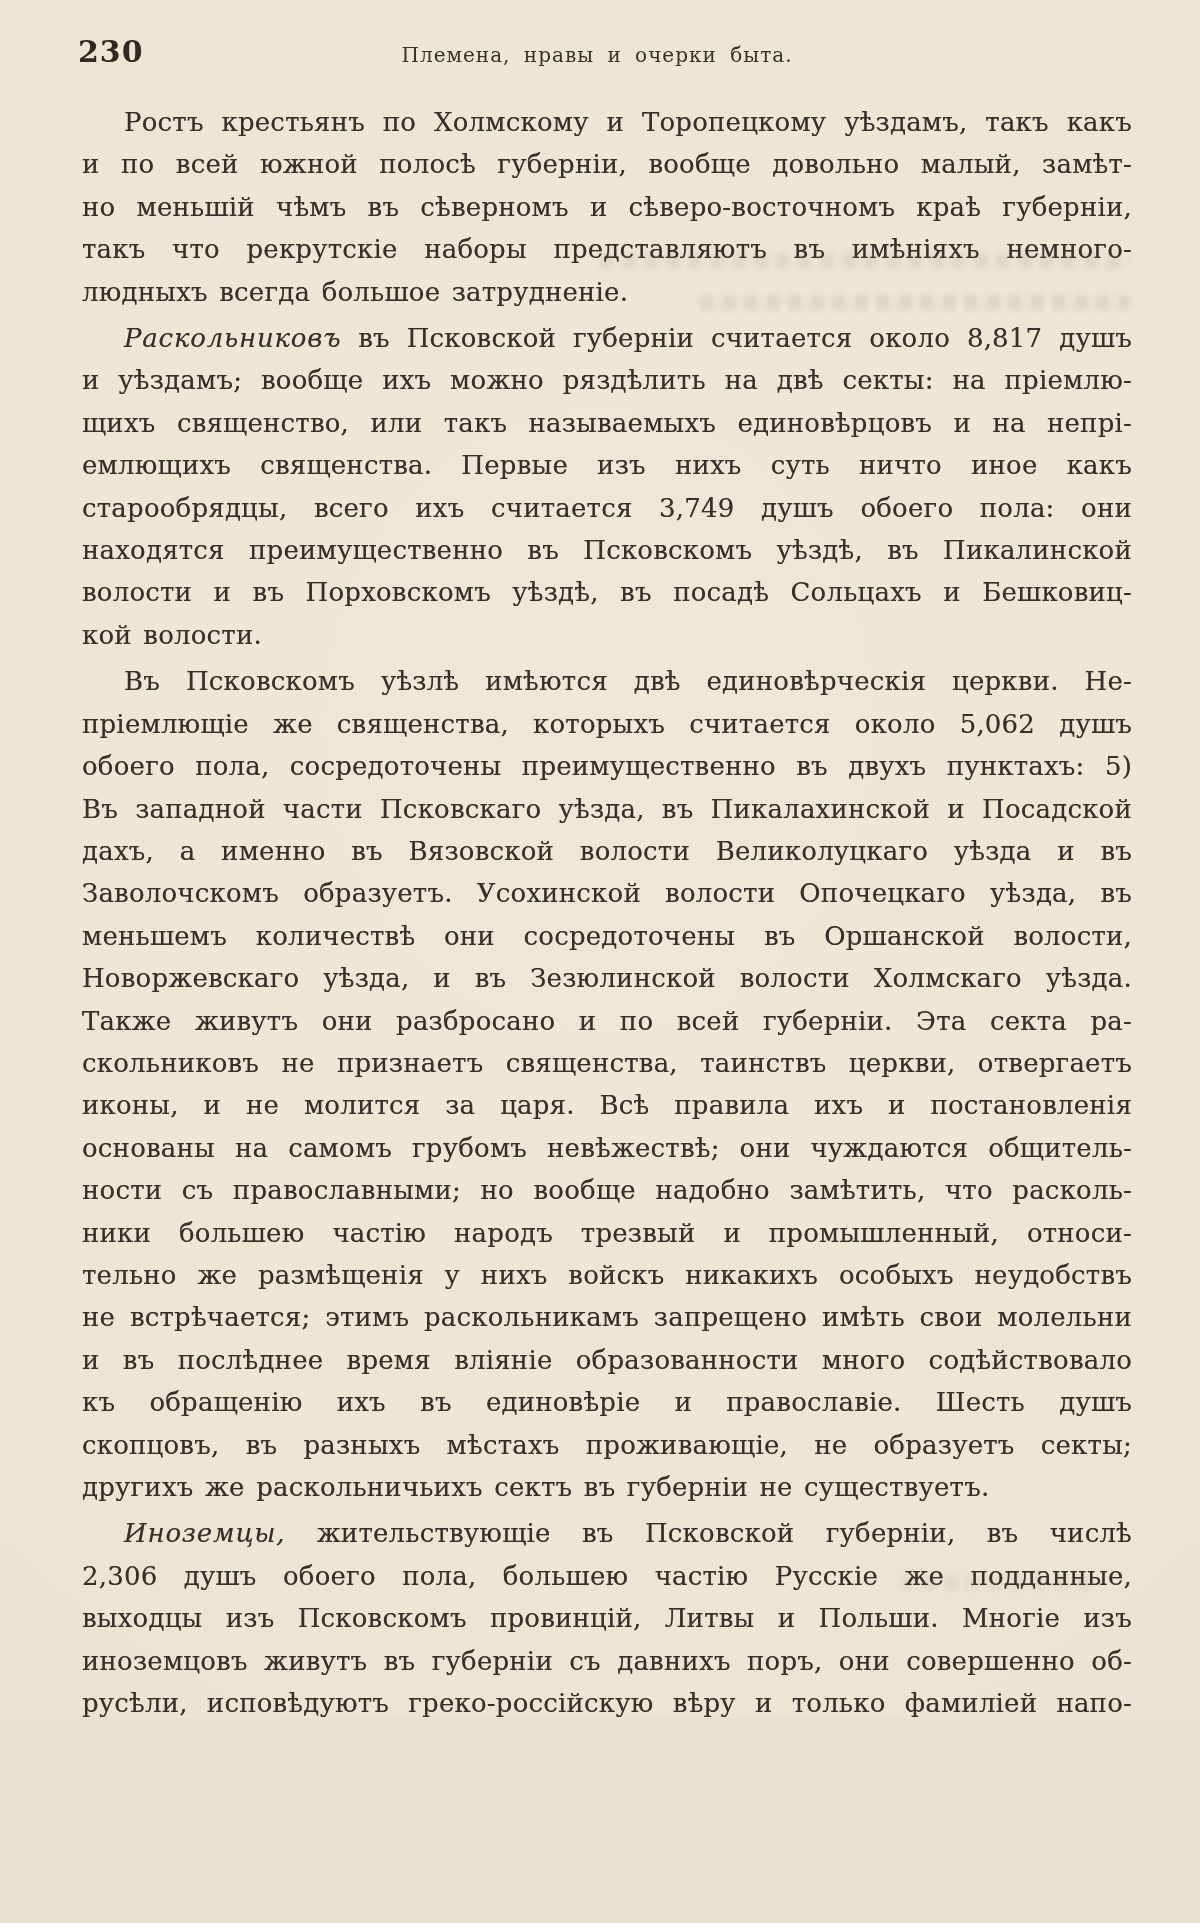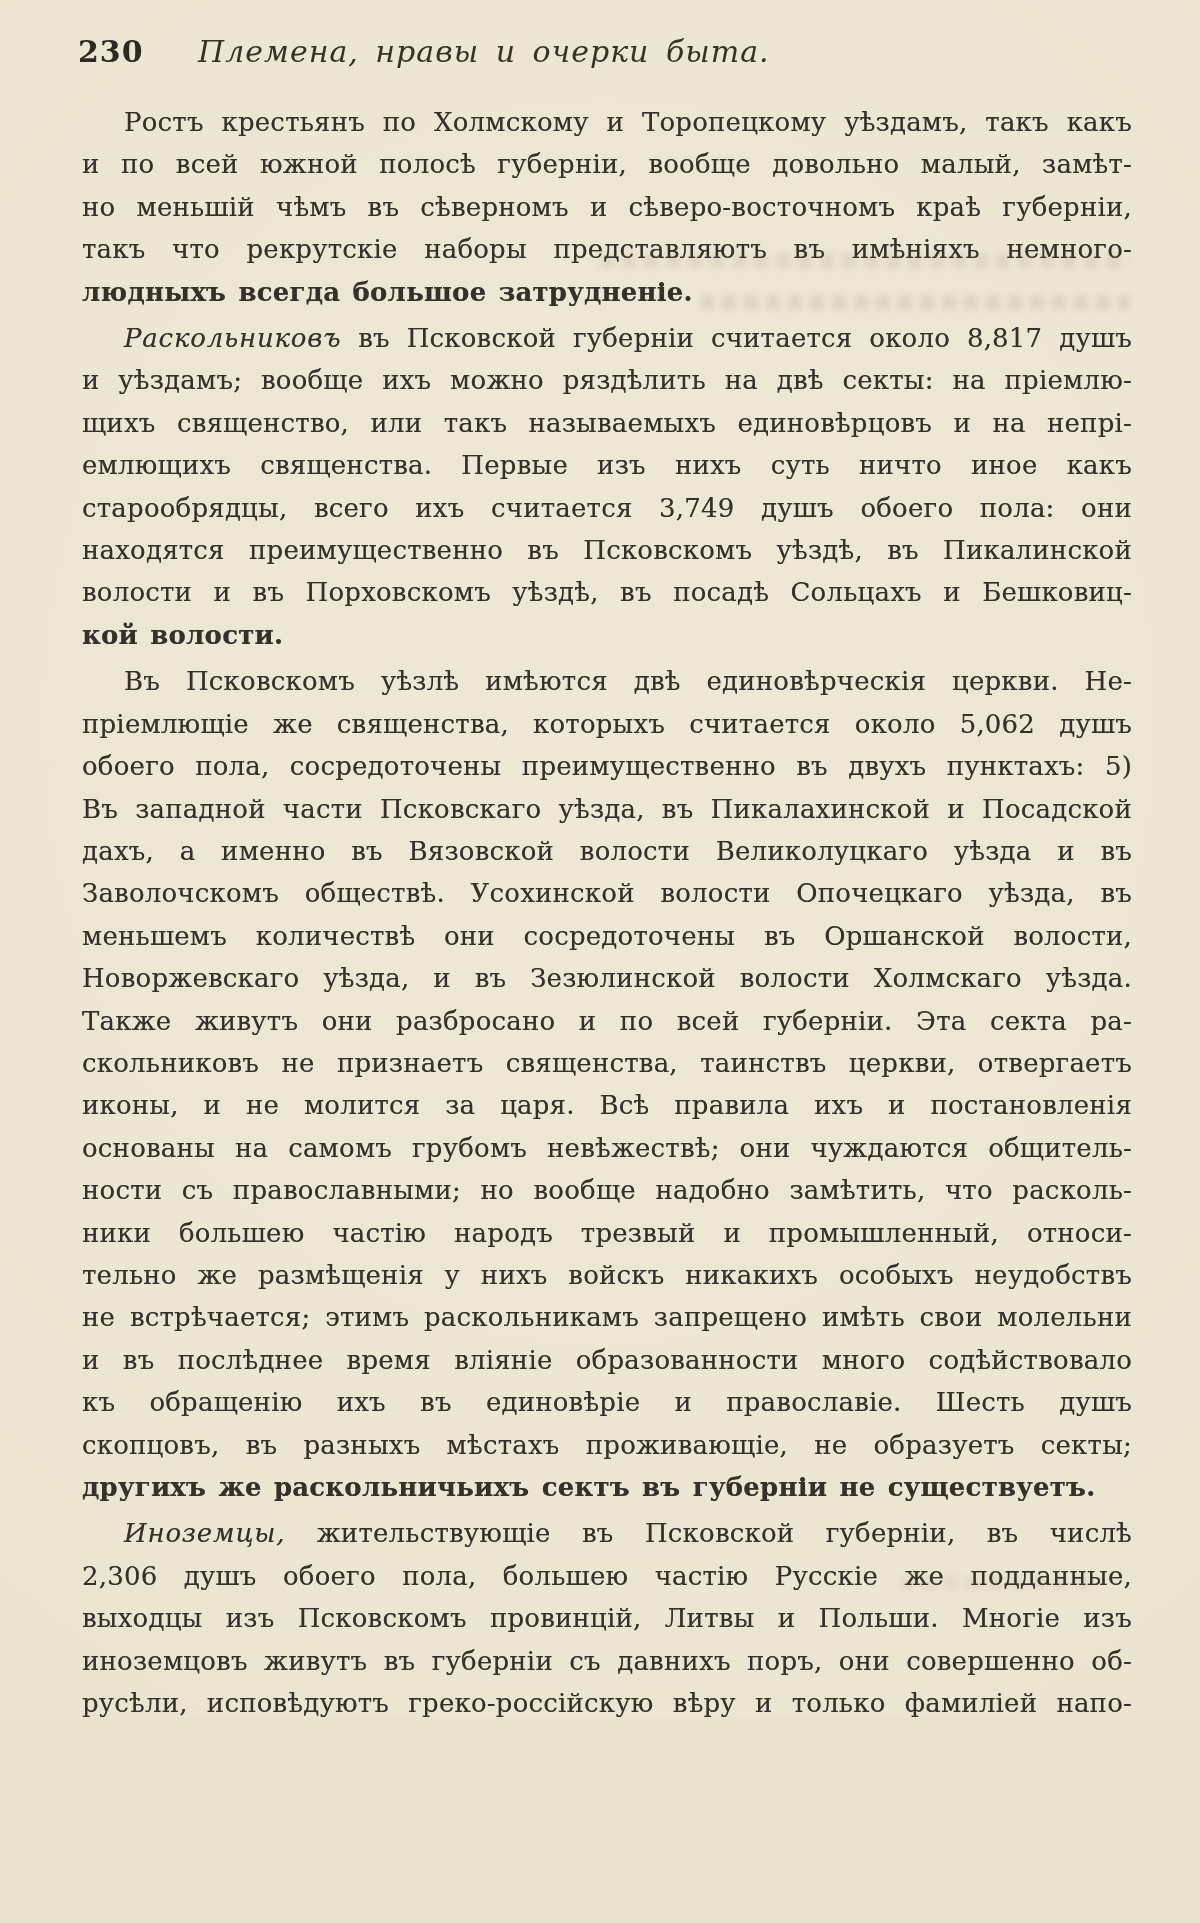--- a/index.html
+++ b/index.html
@@ -17,38 +17,38 @@
   
   .runhead {
     position:absolute; top:34px; left:78px; width:1058px;
     display:flex; align-items:baseline;
   }
   .pagenum {
     font-weight:bold; font-size:30px; letter-spacing:1px; color:#2f2922;
     min-width:120px;
   }
   .running {
-    flex:1; font-style:italic; font-size:30px;
+    flex:1; text-align:center; font-size:20px;
     letter-spacing:1px; word-spacing:6px; color:#383127;
     padding-right:140px; 
   }
   
   .textblock {
     position:absolute; top:97px; left:78px; width:1058px;
   }
   .para { margin:4px; }
   .line {
     font-size:26px; line-height:42.4px;
     text-align:justify; text-align-last:justify;
     word-spacing:3px; letter-spacing:0.2px;
     color:#37302a;
     text-shadow:0 0 0.5px rgba(55,48,42,0.55);
   }
   .line.indent { text-indent:42px; }
-  .line.para-end { text-align-last:left;font-weight:bold; }
+  .line.para-end { text-align-last:left; }
   .line i { font-style:italic; letter-spacing:0.8px; }
   
   .bleed {
     position:absolute; pointer-events:none; opacity:0.10;
     background:repeating-linear-gradient(90deg,#6b5f4c 0 14px, transparent 14px 22px);
     filter:blur(3px); border-radius:4px;
   }
   .bleed.b1 { top:253px; left:600px; width:530px; height:16px; }
   .bleed.b2 { top:295px; left:700px; width:430px; height:15px; opacity:0.12; }
   .bleed.b3 { top:1576px; left:900px; width:200px; height:14px; opacity:0.08; }
@@ -78,21 +78,21 @@
         <div class="line">находятся преимущественно въ Псковскомъ уѣздѣ, въ Пикалинской</div>
         <div class="line">волости и въ Порховскомъ уѣздѣ, въ посадѣ Сольцахъ и Бешковиц-</div>
         <div class="line para-end">кой волости.</div>
       </div>
       <div class="para">
         <div class="line indent">Въ Псковскомъ уѣзлѣ имѣются двѣ единовѣрческія церкви.  Не-</div>
         <div class="line">пріемлющіе же священства, которыхъ считается около 5,062 душъ</div>
         <div class="line">обоего пола, сосредоточены преимущественно въ двухъ пунктахъ: 5)</div>
         <div class="line">Въ западной части Псковскаго уѣзда, въ Пикалахинской и Посадской</div>
         <div class="line">дахъ, а именно въ Вязовской волости Великолуцкаго уѣзда и въ</div>
-        <div class="line">Заволочскомъ обществѣ. Усохинской волости Опочецкаго уѣзда, въ</div>
+        <div class="line">Заволочскомъ образуетъ. Усохинской волости Опочецкаго уѣзда, въ</div>
         <div class="line">меньшемъ количествѣ они сосредоточены въ Оршанской волости,</div>
         <div class="line">Новоржевскаго уѣзда, и въ Зезюлинской волости Холмскаго уѣзда.</div>
         <div class="line">Также живутъ они разбросано и по всей губерніи.  Эта секта ра-</div>
         <div class="line">скольниковъ не признаетъ священства, таинствъ церкви, отвергаетъ</div>
         <div class="line">иконы, и не молится за царя.  Всѣ правила ихъ и постановленія</div>
         <div class="line">основаны на самомъ грубомъ невѣжествѣ; они чуждаются общитель-</div>
         <div class="line">ности съ православными; но вообще надобно замѣтить, что расколь-</div>
         <div class="line">ники большею частію народъ трезвый и промышленный, относи-</div>
         <div class="line">тельно же размѣщенія у нихъ войскъ никакихъ особыхъ неудобствъ</div>
         <div class="line">не встрѣчается; этимъ раскольникамъ запрещено имѣть свои молельни</div>

